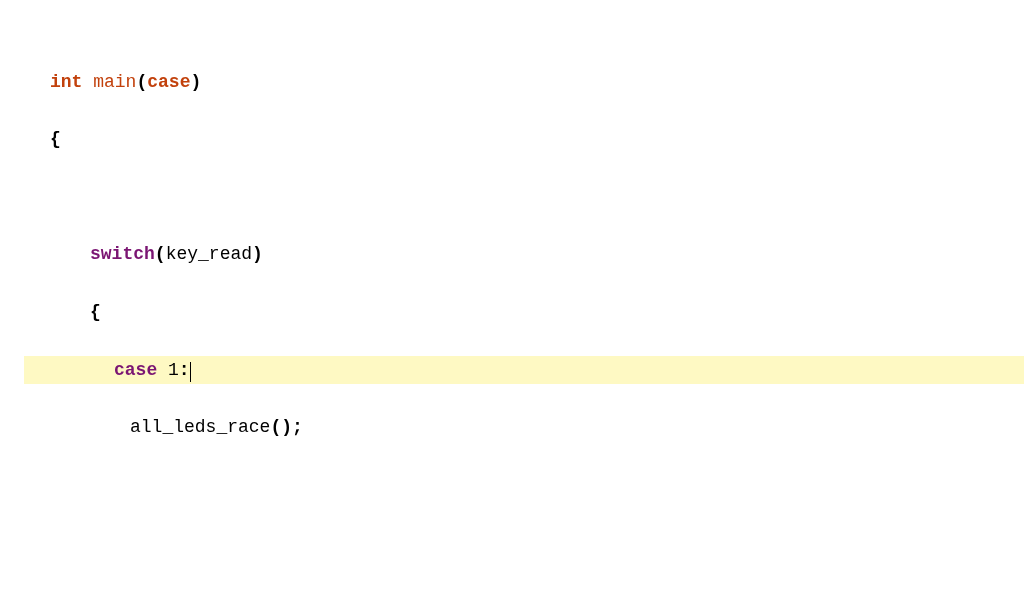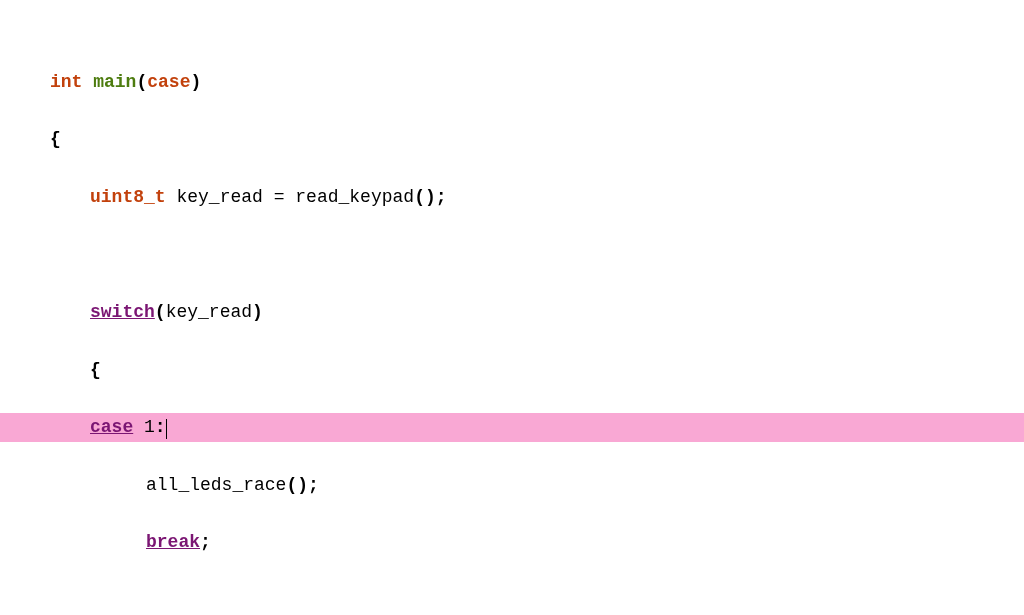--- a/index.html
+++ b/index.html
@@ -16,56 +16,55 @@
   }
   .code-area {
     white-space: pre;
     font-family: Consolas, "Courier New", monospace;
   }
   .line {
     display: block;
     padding-left: 50px;
   }
   .line.highlighted {
-    background: #f9a8d4;
+    background: #fef9c3;
+    margin-left: 24px;
   }
-  .kw  { color: #7b1673; font-weight: bold; text-decoration: underline; }   
+  .kw  { color: #7b1673; font-weight: bold; }   
   .typ { color: #c2410c; font-weight: bold; }   
-  .fn  { color: #4d7c0f; font-weight: bold; }   
+  .fn  { color: #c2410c; font-weight: normal; }   
   .id  { color: #000000; }                      
   .num { color: #000000; }                      
   .pn  { color: #000000; font-weight: bold; }   
   .eq  { color: #000000; }
   .cursor {
     display: inline-block;
     width: 1px;
     height: 1.1em;
     background: #000;
     vertical-align: text-bottom;
     position: relative;
     top: 2px;
   }
   .i1 { padding-left: 50px; }
   .i2 { padding-left: 90px; }
-  .i3 { padding-left: 130px; margin-left: 16px; }
+  .i3 { padding-left: 130px; }
 </style>
 </head>
 <body>
 
 <div class="code-area">
 
 <span class="line i1"><span class="typ">int</span><span> </span><span class="fn">main</span><span class="pn">(</span><span class="typ">case</span><span class="pn">)</span></span>
 <span class="line i1"><span class="pn">{</span></span>
-<span class="line i2"><span class="typ">uint8_t</span><span> </span><span class="id">key_read</span><span> </span><span class="eq">=</span><span> </span><span class="id">read_keypad</span><span class="pn">(</span><span class="pn">)</span><span class="pn">;</span></span>
 <span class="line i2"> </span>
 <span class="line i2"><span class="kw">switch</span><span class="pn">(</span><span class="id">key_read</span><span class="pn">)</span></span>
 <span class="line i2"><span class="pn">{</span></span>
 <span class="line i2 highlighted"><span class="kw">case</span><span> </span><span class="num">1</span><span class="pn">:</span><span class="cursor"></span></span>
 <span class="line i3"><span class="id">all_leds_race</span><span class="pn">(</span><span class="pn">)</span><span class="pn">;</span></span>
-<span class="line i3"><span class="kw">break</span><span class="pn">;</span></span>
 
 
 
 
 
 
 
 
 
 

